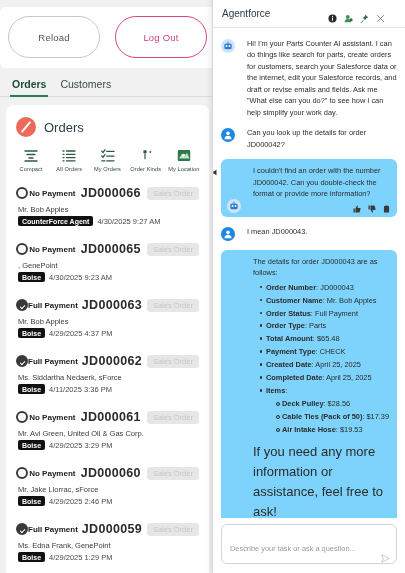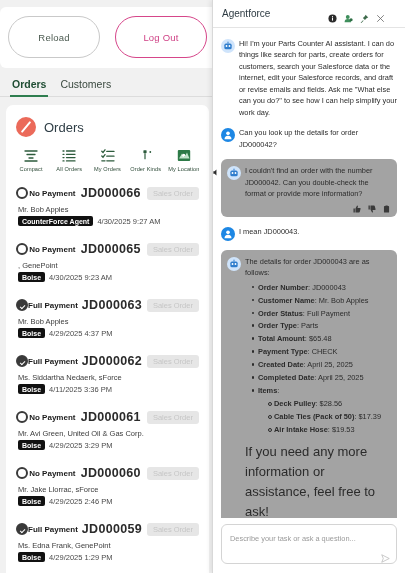--- a/index.html
+++ b/index.html
@@ -141,34 +141,34 @@
   .chat-title { font-size: 10px; color: #2d3a42; flex: 1; }
   .head-icons { display: flex; align-items: center; gap: 7px; }
   .hicon { width: 9px; height: 9px; display: block; }
 
   .chat-body {
     flex: 1; overflow: hidden;
     background: #fff;
     padding: 10px 8px 4px 8px;
     display: flex; flex-direction: column; gap: 9px;
   }
-  .msg { display: flex; gap: 4px; align-items: flex-start; position: relative; }
+  .msg { display: flex; gap: 12px; align-items: flex-start; position: relative; }
   .avatar {
     width: 14px; height: 14px; border-radius: 50%;
     flex: 0 0 auto; margin-top: 1px;
     display: flex; align-items: center; justify-content: center;
   }
   .avatar.bot { background: #cfe4fb; }
   .avatar.user { background: #1d87e4; }
   .bubble {
     font-size: 7.4px; line-height: 1.55; color: #2b2b2b;
     flex: 1;
   }
   .msg.shaded-wrap {
-    background: #a3a3a3; border-radius: 6px; padding: 6px 6px 4px 6px;
+    background: #7dd3fc; border-radius: 6px; padding: 6px 6px 4px 6px; align-items: flex-end;
   }
   .fb-row { display: flex; gap: 7px; justify-content: flex-end; margin-top: 5px; }
   .fb { width: 8px; height: 8px; display: block; }
   .speaker {
     position: absolute; left: -8px; top: 3px;
     width: 6px; height: 7px;
   }
   ul.detail { list-style: none; margin: 3px 0 3px 6px; }
   ul.detail > li { position: relative; padding-left: 7px; margin: 1.5px 0; font-size: 7.4px; }
   ul.detail > li:before {
@@ -181,21 +181,21 @@
     content: ""; position: absolute; left: 1px; top: 3.5px;
     width: 2.4px; height: 2.4px; border: 0.8px solid #2b2b2b; border-radius: 50%;
   }
   .k { font-weight: bold; }
   .tail { margin-top: 6px; font-size: 13px; line-height: 1.55; }
 
   .chat-foot { flex: 0 0 auto; padding: 6px 8px 9px 8px; background: #fff; }
   .composer {
     border: 1px solid #d4d4d4; border-radius: 6px;
     height: 40px; position: relative;
-    padding: 2px 20px 6px 8px;
+    padding: 12px 20px 6px 8px;
   }
   .composer .ph { font-size: 7.4px; color: #9a9a9a; }
   .send {
     position: absolute; right: 6px; bottom: 5px;
     width: 9px; height: 9px;
   }
 </style>
 </head>
 <body>
 

